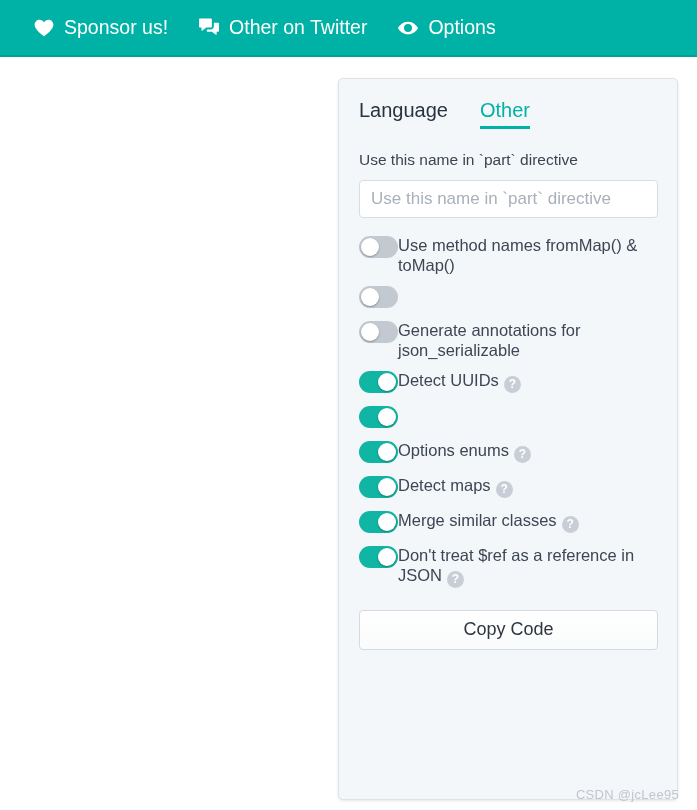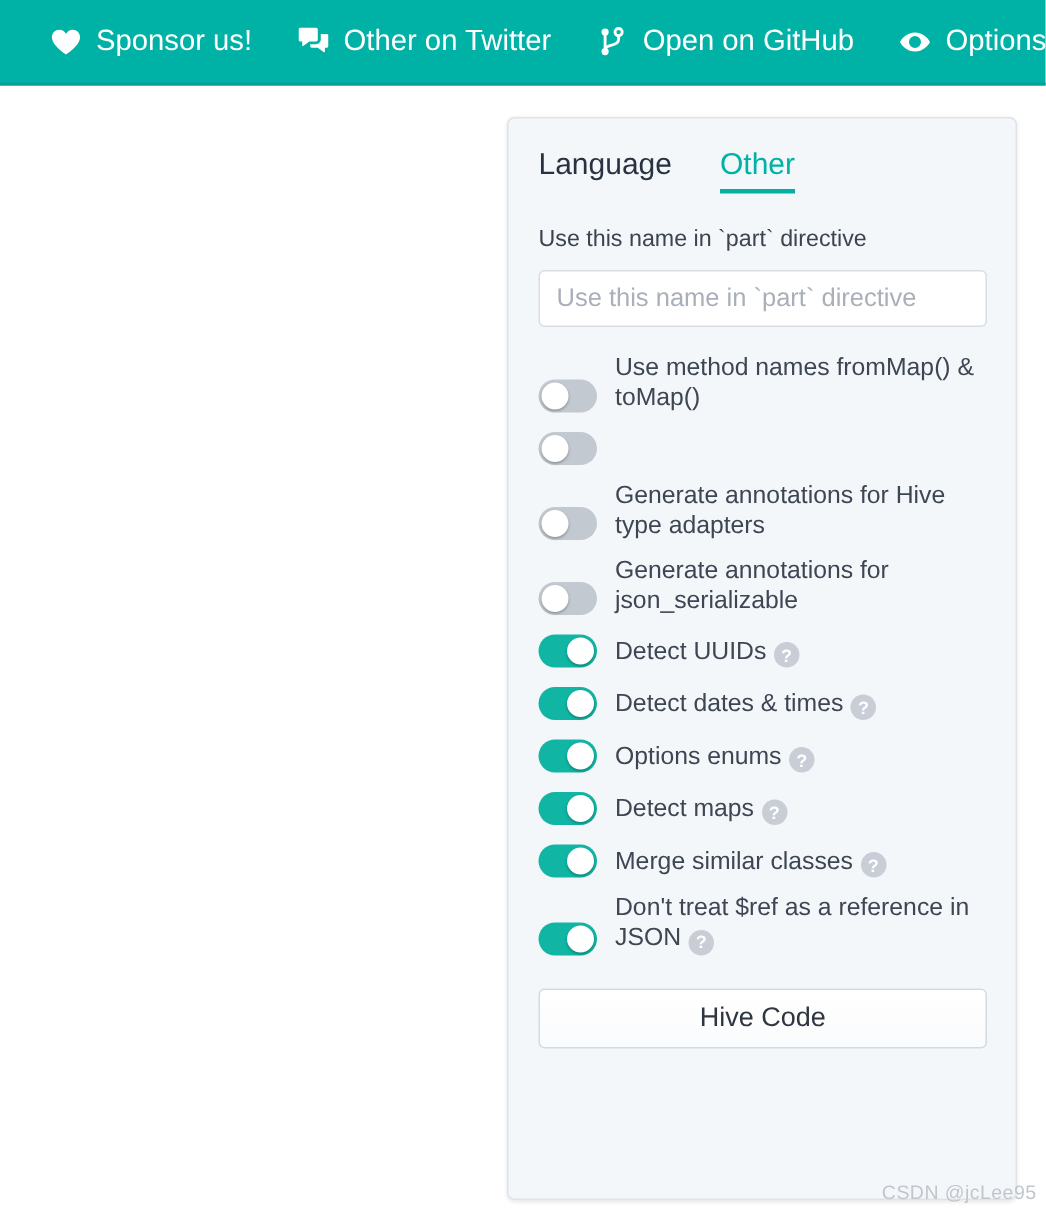--- a/index.html
+++ b/index.html
@@ -102,22 +102,21 @@
     color: #3c4450;
     padding: 0 11px;
     outline: none;
   }
   .text-input::placeholder { color: #a9b0ba; }
 
   
   .rows { margin-top: 16px; }
   .row {
     display: flex;
-    align-items: flex-end;
-    gap: 12px;
+    align-items: flex-start;
     margin-bottom: 9px;
     min-height: 26px;
   }
   .switch {
     flex: 0 0 auto;
     position: relative;
     width: 39px;
     height: 22px;
     border-radius: 11px;
     background: #c3c9d1;
@@ -175,21 +174,21 @@
     border-radius: 4px;
     font-size: 18px;
     font-family: "Liberation Sans", sans-serif;
     color: #2f3640;
     cursor: pointer;
   }
 
   
   .watermark {
     position: absolute;
-    right: 6px;
+    right: 18px;
     bottom: 8px;
     font-size: 13px;
     color: #c2c6cc;
     letter-spacing: .3px;
     white-space: nowrap;
     user-select: none;
   }
 </style>
 </head>
 <body>
@@ -208,32 +207,20 @@
   <a class="topbar-item" href="#">
     <span class="tb-icon">
       <svg width="21" height="19" viewBox="0 0 21 19" fill="#ffffff">
         <path d="M0 1.2C0 .6.5 0 1.2 0h11.1c.7 0 1.2.6 1.2 1.2v7.2c0 .7-.5 1.2-1.2 1.2H7.6l-4.3 3.2c-.3.2-.7 0-.7-.4V9.6H1.2C.5 9.6 0 9.1 0 8.4V1.2z"></path>
         <path d="M15.6 4.4h4.2c.7 0 1.2.5 1.2 1.2v7.2c0 .7-.5 1.2-1.2 1.2h-1.3v2.8c0 .4-.4.6-.7.4l-4.3-3.2H9.4c-.7 0-1.2-.5-1.2-1.2v-1.2h4.1c1.8 0 3.3-1.5 3.3-3.3V4.4z"></path>
       </svg>
     </span>
     <span>Other on Twitter</span>
   </a>
 
-  <a class="topbar-item" href="#">
-    <span class="tb-icon">
-      <svg width="16" height="20" viewBox="0 0 16 20" fill="none" stroke="#ffffff" stroke-width="1.9">
-        <circle cx="3.4" cy="3.4" r="2.4" fill="#ffffff" stroke="none"></circle>
-        <circle cx="3.4" cy="16.4" r="2.4" fill="#ffffff" stroke="none"></circle>
-        <circle cx="12.4" cy="3.4" r="2.4" fill="none"></circle>
-        <path d="M3.4 6v8" stroke-linecap="round"></path>
-        <path d="M12.4 6v2.2c0 2.6-2.4 3.4-4.6 3.9-1.8.4-4.4 1-4.4 3.3" stroke-linecap="round"></path>
-      </svg>
-    </span>
-    <span>Open on GitHub</span>
-  </a>
 
   <a class="topbar-item" href="#">
     <span class="tb-icon">
       <svg width="22" height="14" viewBox="0 0 22 14" fill="#ffffff">
         <path d="M11 0C5.5 0 1.4 4 0 7c1.4 3 5.5 7 11 7s9.6-4 11-7c-1.4-3-5.5-7-11-7zm0 11.4A4.4 4.4 0 1 1 11 2.6a4.4 4.4 0 0 1 0 8.8z"></path>
         <circle cx="11" cy="7" r="2.6" fill="#00b2a6"></circle>
       </svg>
     </span>
     <span>Options</span>
   </a>
@@ -254,42 +241,35 @@
 
     <div class="row">
       <div class="switch"></div>
       <div class="row-label">Use method names fromMap() &amp; toMap()</div>
     </div>
 
     <div class="row">
       <div class="switch"></div>
     </div>
 
-    <div class="row">
-      <div class="switch"></div>
-      <div class="row-label">Generate annotations for Hive type adapters</div>
-    </div>
 
     <div class="row">
       <div class="switch"></div>
       <div class="row-label">Generate annotations for json_serializable</div>
     </div>
 
     <div class="row">
       <div class="switch on"></div>
       <div class="row-label">
         <span>Detect UUIDs</span><span class="help">?</span>
       </div>
     </div>
 
     <div class="row">
       <div class="switch on"></div>
-      <div class="row-label">
-        <span>Detect dates &amp; times</span><span class="help">?</span>
-      </div>
     </div>
 
     <div class="row">
       <div class="switch on"></div>
       <div class="row-label">
         <span>Options enums</span><span class="help">?</span>
       </div>
     </div>
 
     <div class="row">
@@ -308,17 +288,17 @@
 
     <div class="row">
       <div class="switch on"></div>
       <div class="row-label">
         <span>Don't treat $ref as a reference in JSON</span><span class="help">?</span>
       </div>
     </div>
 
   </div>
 
-  <button class="copy-btn">Hive Code</button>
+  <button class="copy-btn">Copy Code</button>
 
 </div>
 
 <div class="watermark">CSDN @jcLee95</div>
 
 </body></html>

